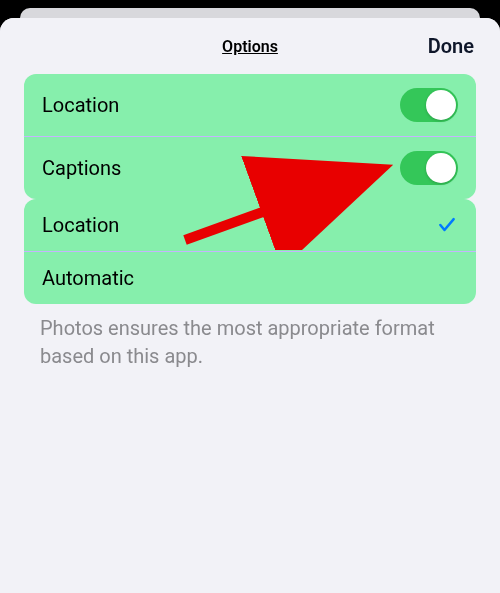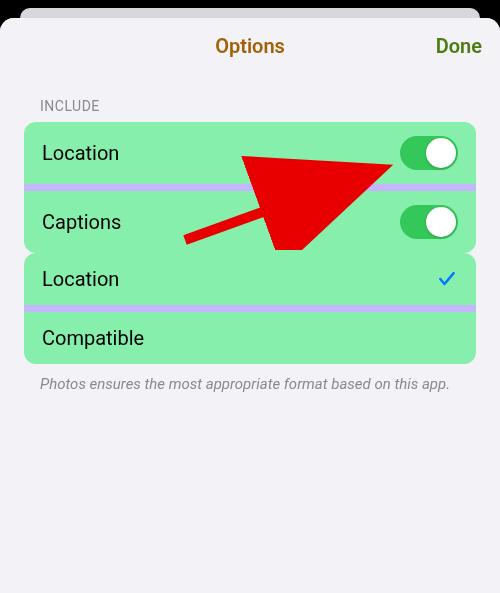--- a/index.html
+++ b/index.html
@@ -36,32 +36,33 @@
     }
     .header {
       display: flex;
       align-items: center;
       justify-content: center;
       height: 56px;
       position: relative;
       background: #f2f2f7;
     }
     .header-title {
-      font-size: 20px;
+      font-size: 16px;
       font-weight: 600;
-      color: #a16207;
+      color: #000000;
+      text-decoration: underline;
     }
     .done-button {
       position: absolute;
-      right: 18px;
+      right: 26px;
       top: 50%;
       transform: translateY(-50%);
       font-size: 20px;
       font-weight: 600;
-      color: #4d7c0f;
+      color: #0f172a;
       cursor: pointer;
     }
     .content {
       padding: 0;
     }
     .section-header {
       font-size: 14px;
       color: #8a8a8e;
       text-transform: uppercase;
       padding: 24px 40px 8px 40px;
@@ -74,21 +75,21 @@
       overflow: hidden;
     }
     .row {
       display: flex;
       align-items: center;
       justify-content: space-between;
       padding: 14px 18px;
       min-height: 52px;
     }
     .row + .row {
-      border-top: 7px solid #c4b5fd;
+      border-top: 1px solid #c4b5fd;
     }
     .row-label {
       font-size: 20px;
       color: #000;
     }
     .toggle {
       width: 58px;
       height: 34px;
       background: #34c759;
       border-radius: 17px;
@@ -110,25 +111,24 @@
       height: 22px;
       display: flex;
       align-items: center;
       justify-content: center;
     }
     .checkmark svg {
       width: 20px;
       height: 20px;
     }
     .footer-text {
-      font-size: 15px;
+      font-size: 20px;
       color: #8a8a8e;
       padding: 10px 40px;
       line-height: 1.4;
-      font-style: italic;
     }
     .arrow-annotation {
       position: absolute;
       top: 155px;
       left: 175px;
       pointer-events: none;
       z-index: 100;
     }
   </style>
 </head>
@@ -136,21 +136,20 @@
 
 <div class="sheet-stack"></div>
 
 <div class="sheet">
   <div class="header">
     <div class="header-title">Options</div>
     <div class="done-button">Done</div>
   </div>
 
   <div class="content">
-    <div class="section-header">INCLUDE</div>
     <div class="group">
       <div class="row">
         <div class="row-label">Location</div>
         <div class="toggle">
           <div class="toggle-knob"></div>
         </div>
       </div>
       <div class="row">
         <div class="row-label">Captions</div>
         <div class="toggle">
@@ -162,21 +161,21 @@
     <div class="group">
       <div class="row">
         <div class="row-label">Location</div>
         <div class="checkmark">
           <svg viewBox="0 0 24 24" fill="none" stroke="#007aff" stroke-width="3" stroke-linecap="round" stroke-linejoin="round">
             <polyline points="4 12 9 18 20 5"></polyline>
           </svg>
         </div>
       </div>
       <div class="row">
-        <div class="row-label">Compatible</div>
+        <div class="row-label">Automatic</div>
       </div>
     </div>
     <div class="footer-text">Photos ensures the most appropriate format based on this app.</div>
   </div>
 </div>
 
 <div class="arrow-annotation">
   <svg width="220" height="95" viewBox="0 0 220 95">
     <defs>
       <marker id="arrowhead" markerWidth="14" markerHeight="14" refX="11" refY="6" orient="auto">

